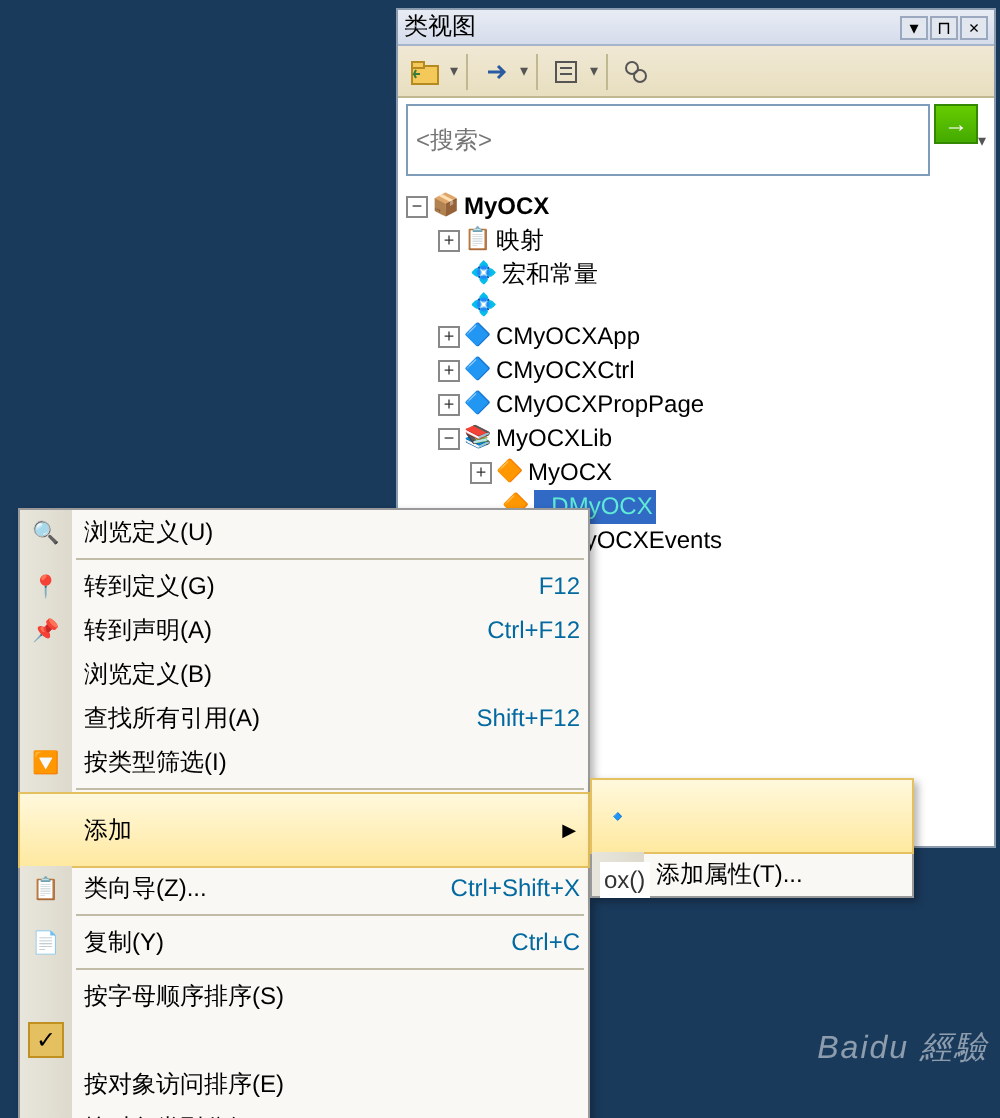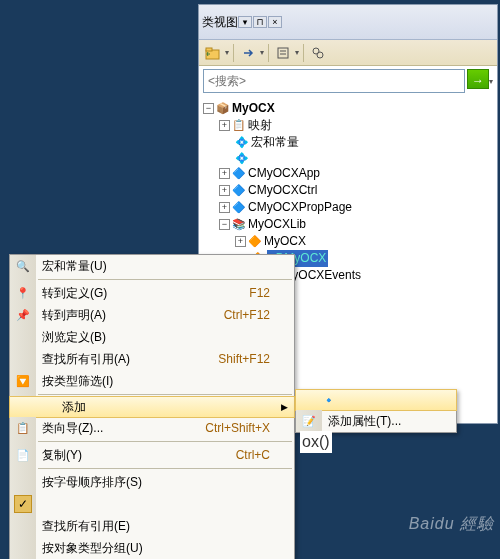--- a/index.html
+++ b/index.html
@@ -1,54 +1,54 @@
 <!DOCTYPE html>
 <html><head>
 <meta charset="utf-8">
 <style>
   * { box-sizing: border-box; margin: 0; padding: 0; font-family: "Microsoft YaHei", SimSun, Arial, sans-serif; font-size: 12px; }
   body { width: 500px; height: 559px; background: #1a3a5c; position: relative; overflow: hidden; }
   
   .panel { position: absolute; left: 198px; top: 4px; width: 300px; height: 420px; background: #fff; border: 1px solid #8a9bb0; }
-  .panel-title { background: linear-gradient(#e8ecf4, #d5dceb); height: 18px; padding: 17px 3px; font-size: 11px; display: flex; align-items: center; border-bottom: 1px solid #a6b5cc; }
+  .panel-title { background: linear-gradient(#e8ecf4, #d5dceb); height: 18px; padding: 0 3px; font-size: 11px; display: flex; align-items: center; justify-content: space-between; border-bottom: 1px solid #a6b5cc; }
   .panel-title-btns { display: flex; gap: 1px; }
   .tbtn { width: 14px; height: 12px; background: #e2e6ee; border: 1px solid #9aa8c0; font-size: 9px; text-align: center; line-height: 10px; cursor: pointer; }
   
   .toolbar { height: 26px; background: linear-gradient(#f0e8d4, #e8dfc0); border-bottom: 1px solid #c0b890; display: flex; align-items: center; padding: 0 4px; gap: 4px; }
   .tb-ico { width: 20px; height: 20px; display: flex; align-items: center; justify-content: center; border: 1px solid transparent; }
   .tb-sep { width: 1px; height: 18px; background: #c0b890; }
   .dd { font-size: 8px; color: #555; margin-left: -2px; }
   
   .search-row { padding: 3px 4px; display: flex; gap: 2px; background: #fff; }
-  .search-in { flex: 1; height: 24px; border: 1px solid #7f9db9; padding: 0 4px; }
+  .search-in { flex: 1; height: 36px; border: 1px solid #7f9db9; padding: 0 4px; }
   .go-btn { width: 22px; height: 20px; background: linear-gradient(#6c0, #4a0); border: 1px solid #380; color: #fff; font-weight: bold; cursor: pointer; display: flex; align-items: center; justify-content: center; }
   
   .tree { padding: 4px 4px; line-height: 17px; user-select: none; }
   .tree-row { display: flex; align-items: center; gap: 2px; white-space: nowrap; }
   .exp { width: 11px; height: 11px; border: 1px solid #888; font-size: 9px; text-align: center; line-height: 9px; background: #fff; color: #333; cursor: pointer; }
   .ico { width: 14px; height: 14px; display: inline-flex; align-items: center; justify-content: center; font-size: 11px; }
   .sel { background: #316ac5; color: #5eead4; padding: 0 2px; }
   .bold { font-weight: bold; }
   
   .ctx-menu { position: absolute; background: #f9f8f4; border: 1px solid #999; box-shadow: 2px 2px 4px rgba(0,0,0,0.3); }
   .ctx-main { left: 9px; top: 254px; width: 286px; }
   .ctx-sub { left: 295px; top: 389px; width: 162px; }
   .ctx-row { display: flex; align-items: center; height: 22px; position: relative; }
   .ctx-icon-col { width: 26px; height: 100%; background: linear-gradient(to right, #e8e6dc, #ddd9cc); display: flex; align-items: center; justify-content: center; }
   .ctx-label { flex: 1; padding: 0 6px; }
-  .ctx-short { padding-right: 24px; color: #a16207; }
+  .ctx-short { padding-right: 4px; color: #0369a1; }
   .ctx-arrow { position: absolute; right: 6px; font-size: 9px; }
   .ctx-sep { height: 5px; display: flex; }
   .ctx-sep .ctx-icon-col { height: 5px; }
   .ctx-sep-line { flex: 1; display: flex; align-items: center; }
   .ctx-sep-line::before { content: ""; flex: 1; height: 1px; background: #c0bca8; margin: 0 2px; }
-  .ctx-hl { background: linear-gradient(#fff8dc, #ffe9a0); border: 1px solid #e5c060; margin: -1px; height: 22px; padding-left: 20px; }
+  .ctx-hl { background: linear-gradient(#fff8dc, #ffe9a0); border: 1px solid #e5c060; margin: -1px; height: 38px; }
   .ctx-check { background: #e5c060; border: 1px solid #c09020; width: 18px; height: 18px; text-align: center; line-height: 16px; }
   
-  .bottom-text { position: absolute; left: 300px; top: 431px; color: #333; font-size: 16px; background:#fff; padding:2px; }
+  .bottom-text { position: absolute; left: 300px; top: 431px; color: #333; font-size: 12px; background:#fff; padding:2px; }
   .watermark { position: absolute; right: 6px; bottom: 24px; color: rgba(255,255,255,0.5); font-size: 16px; font-style: italic; letter-spacing: 1px; }
 
   svg { display: block; }
 </style>
 </head>
 <body>
 
 <div class="panel">
   <div class="panel-title">
     <span>类视图</span>
@@ -148,21 +148,21 @@
         <span>_DMyOCXEvents</span>
       </div>
   </div>
 </div>
 
 <div class="ctx-menu ctx-main">
   <div class="ctx-row">
       <div class="ctx-icon-col">
         <span class="ico">🔍</span>
       </div>
-      <span class="ctx-label">宏和常量(U)</span>
+      <span class="ctx-label">浏览定义(U)</span>
     </div>
   <div class="ctx-sep">
       <div class="ctx-icon-col"></div>
       <div class="ctx-sep-line"></div>
     </div>
   <div class="ctx-row">
       <div class="ctx-icon-col">
         <span class="ico">📍</span>
       </div>
       <span class="ctx-label">转到定义(G)</span>
@@ -225,21 +225,21 @@
       <div class="ctx-icon-col"></div>
       <span class="ctx-label">按字母顺序排序(S)</span>
     </div>
   <div class="ctx-row">
       <div class="ctx-icon-col">
         <div class="ctx-check">✓</div>
       </div>
     </div>
   <div class="ctx-row">
       <div class="ctx-icon-col"></div>
-      <span class="ctx-label">查找所有引用(E)</span>
+      <span class="ctx-label">按对象访问排序(E)</span>
     </div>
   <div class="ctx-row">
       <div class="ctx-icon-col"></div>
       <span class="ctx-label">按对象类型分组(U)</span>
     </div>
 
 </div>
 
 <div class="ctx-menu ctx-sub">
   <div class="ctx-row ctx-hl">

